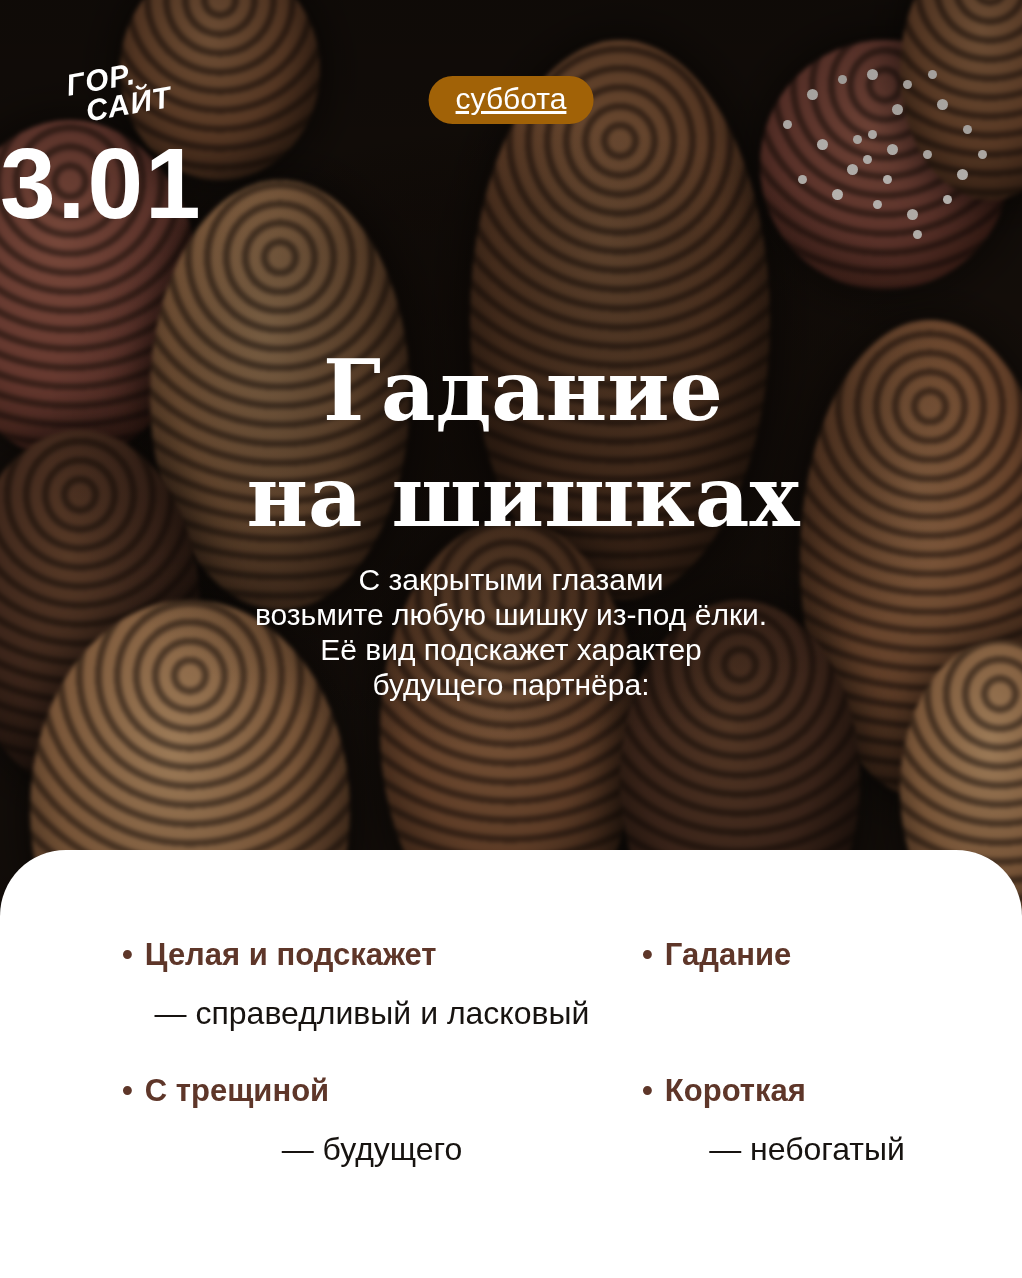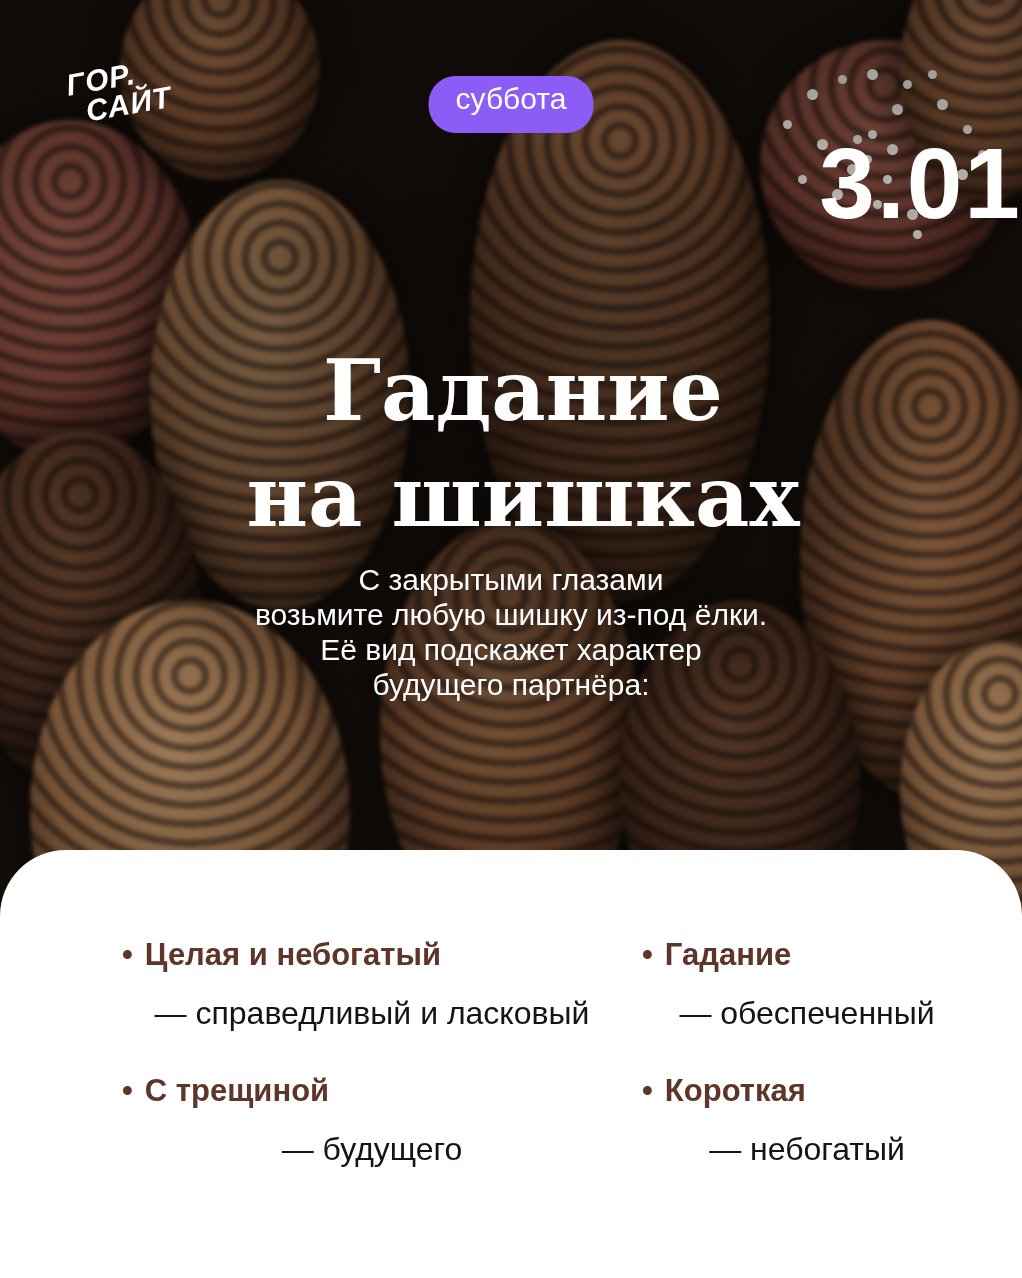--- a/index.html
+++ b/index.html
@@ -57,27 +57,27 @@
   .logo {
     position:absolute; left:64px; top:72px; z-index:5;
     transform:rotate(-10deg); transform-origin:left top;
     color:#fff; font-weight:bold; font-style:italic;
     font-size:30px; line-height:.95; letter-spacing:1px;
   }
   .logo .l2 { margin-left:15px; display:block; }
 
   .badge {
     position:absolute; top:76px; left:50%; transform:translateX(-50%); z-index:5;
-    background:#8b5cf6; color:#fff; font-size:30px; line-height:1;
-    padding:8px 27px 19px; border-radius:27px; white-space:nowrap;
+    background:#a16207; color:#fff; font-size:30px; line-height:1;
+    padding:8px 27px 10px; border-radius:27px; white-space:nowrap;text-decoration:underline;
   }
 
   .date {
     position:absolute; top:126px; left:0; width:100%; z-index:5;
-    text-align:right; color:#fff; font-size:100px; font-weight:bold; letter-spacing:2px;
+    text-align:left; color:#fff; font-size:100px; font-weight:bold; letter-spacing:2px;
   }
 
   .title {
     position:absolute; top:338px; left:0; width:100%; z-index:5;
     text-align:center; color:#fff;
     font-family:"DejaVu Serif", serif; font-weight:bold;
     font-size:84px; line-height:1.26;padding-left:24px;
   }
 
   .intro {
@@ -141,31 +141,30 @@
     <div>Её вид подскажет характер</div>
     <div>будущего партнёра:</div>
   </div>
 
   <div class="card">
     <div class="grid">
 
       <div class="item">
         <div class="item-heading">
           <span class="bullet">•</span>
-          <span>Целая и небогатый</span>
+          <span>Целая и подскажет</span>
         </div>
         <div class="meaning">— справедливый и ласковый</div>
       </div>
 
       <div class="item">
         <div class="item-heading">
           <span class="bullet">•</span>
           <span>Гадание</span>
         </div>
-        <div class="meaning">— обеспеченный</div>
       </div>
 
       <div class="item">
         <div class="item-heading">
           <span class="bullet">•</span>
           <span>С трещиной</span>
         </div>
         <div class="meaning">— будущего</div>
       </div>
 

